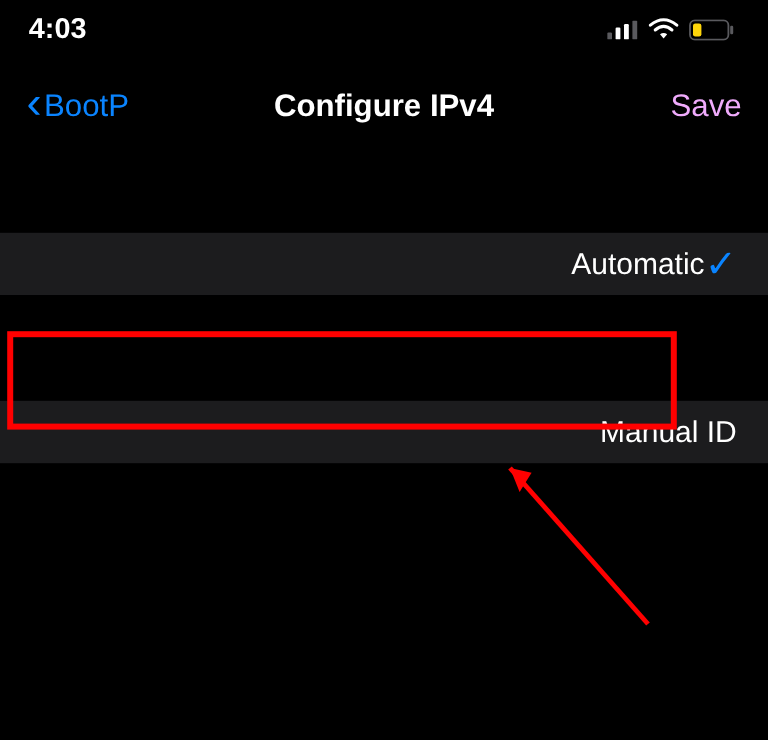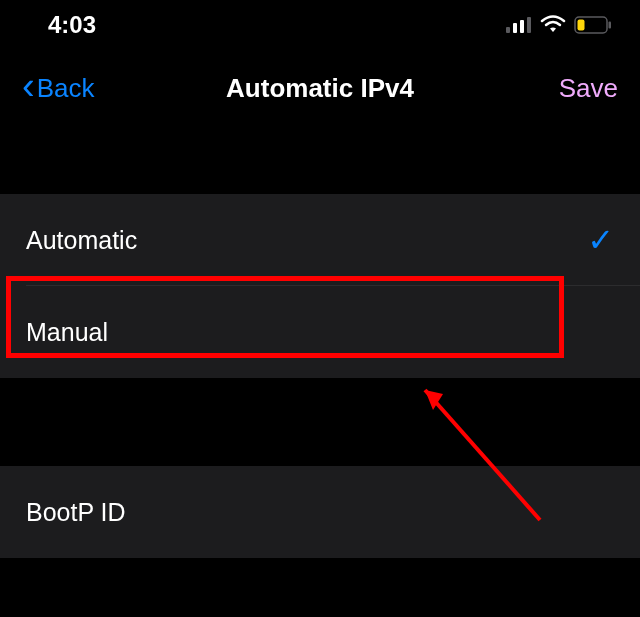--- a/index.html
+++ b/index.html
@@ -13,21 +13,21 @@
       height: 617px;
       background: #000;
       overflow: hidden;
       position: relative;
     }
     .status-bar {
       height: 50px;
       display: flex;
       justify-content: space-between;
       align-items: center;
-      padding: 0 28px 0 48px;
+      padding: 0 28px 0 24px;
       color: #fff;
     }
     .status-time {
       font-size: 24px;
       font-weight: 600;
     }
     .status-icons {
       display: flex;
       align-items: center;
       gap: 8px;
@@ -65,24 +65,24 @@
       font-size: 26px;
     }
     .spacer-top {
       height: 68px;
       background: #000;
     }
     .list-group {
       background: #1c1c1e;
     }
     .list-item {
-      height: 92px;
+      height: 52px;
       display: flex;
       align-items: center;
-      justify-content: space-between;
+      justify-content: flex-end;
       padding: 0 26px;
       color: #fff;
       font-size: 25px;
       position: relative;
     }
     .list-item:not(:last-child)::after {
       content: '';
       position: absolute;
       bottom: 0;
       left: 26px;
@@ -132,43 +132,40 @@
       <rect x="1" y="1" width="32" height="16" rx="4" stroke="#5a5a5e" stroke-width="1.5" fill="none"></rect>
       <rect x="3.5" y="3.5" width="7" height="11" rx="2" fill="#ffd60a"></rect>
       <rect x="34.5" y="5.5" width="2.5" height="7" rx="1" fill="#5a5a5e"></rect>
     </svg>
   </div>
 </div>
 
 <div class="nav-bar">
   <div class="back-button">
     <span class="back-chevron">‹</span>
-    <span>Back</span>
+    <span>BootP</span>
   </div>
-  <div class="nav-title">Automatic IPv4</div>
+  <div class="nav-title">Configure IPv4</div>
   <div class="save-button">Save</div>
 </div>
 
 <div class="spacer-top"></div>
 
 <div class="list-group">
   <div class="list-item">
     <span>Automatic</span>
     <span class="checkmark">✓</span>
   </div>
-  <div class="list-item">
-    <span>Manual</span>
-  </div>
 </div>
 
 <div class="spacer-mid"></div>
 
 <div class="list-group">
   <div class="list-item">
-    <span>BootP ID</span>
+    <span>Manual ID</span>
   </div>
 </div>
 
 <div class="highlight-box" style="left:6px; top:276px; width:558px; height:82px;"></div>
 
 <svg class="arrow-annotation" style="left:405px; top:370px;" width="150" height="160" viewBox="0 0 150 160">
   <line x1="135" y1="150" x2="20" y2="20" stroke="#ff0000" stroke-width="4"></line>
   <polygon points="20,20 38,24 28,40" fill="#ff0000"></polygon>
 </svg>
 

